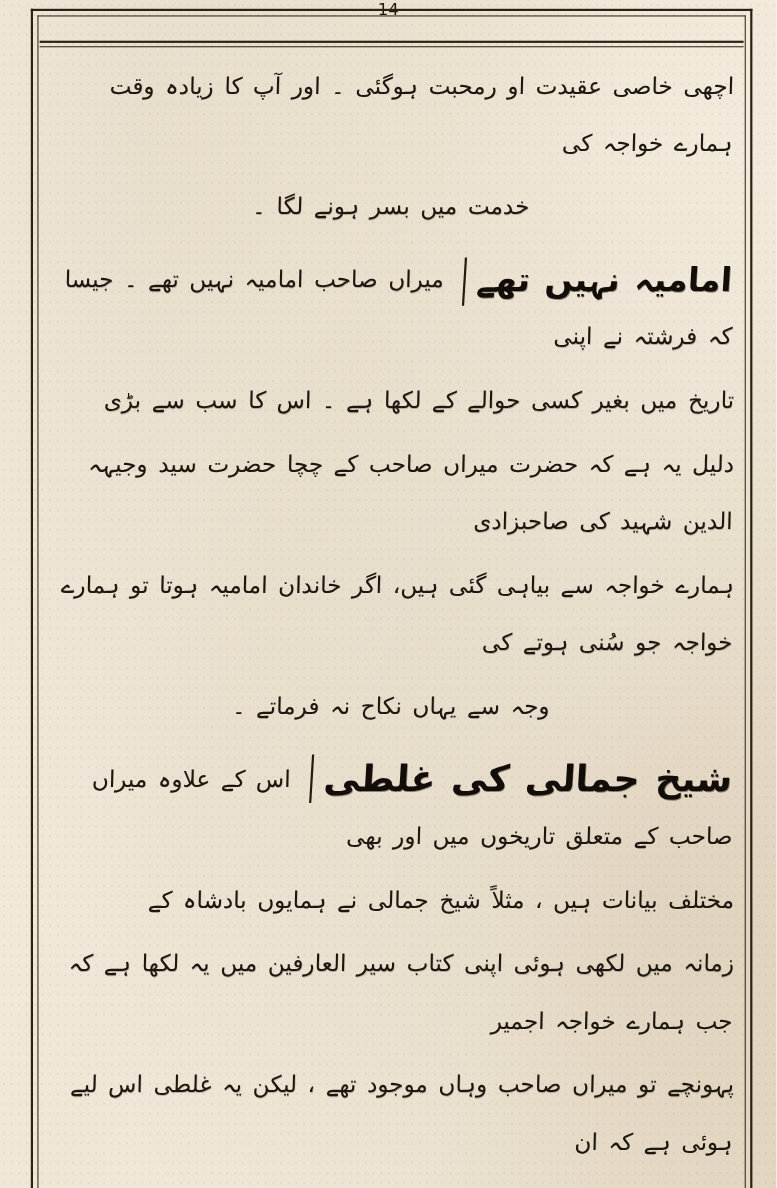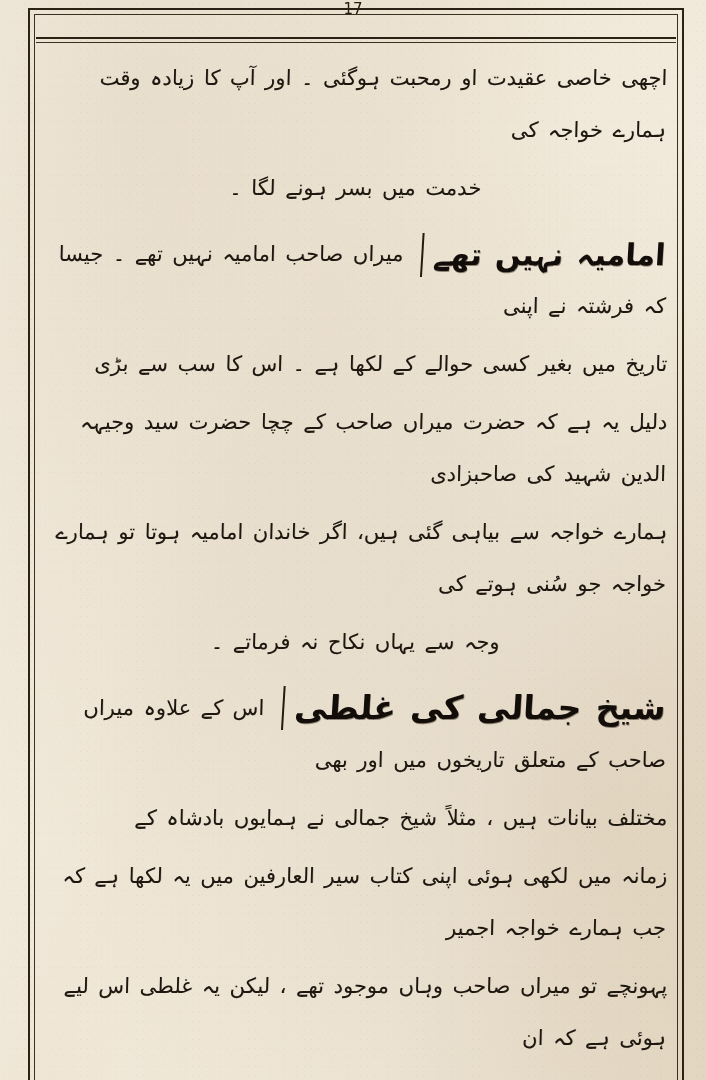--- a/index.html
+++ b/index.html
@@ -137,21 +137,21 @@
 
   .blk { margin-bottom: 14px; }
 </style>
 </head>
 <body>
 
 <div class="page">
   <div class="grain"></div>
   <div class="speckle"></div>
 
-  <div class="folio">17</div>
+  <div class="folio">14</div>
 
   <div class="frame-outer"></div>
   <div class="frame-inner"></div>
   <div class="rule-top"></div>
   <div class="rule-top2"></div>
 
   <div class="body">
 
     <div class="blk">
       <p class="para">اچھی خاصی عقیدت او رمحبت ہوگئی ۔ اور آپ کا زیادہ وقت ہمارے خواجہ کی</p>

